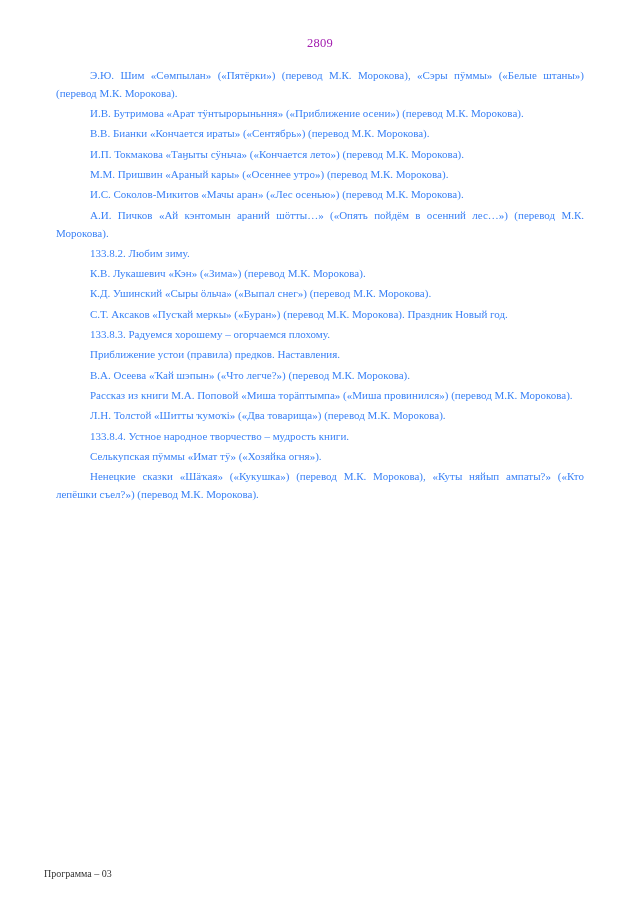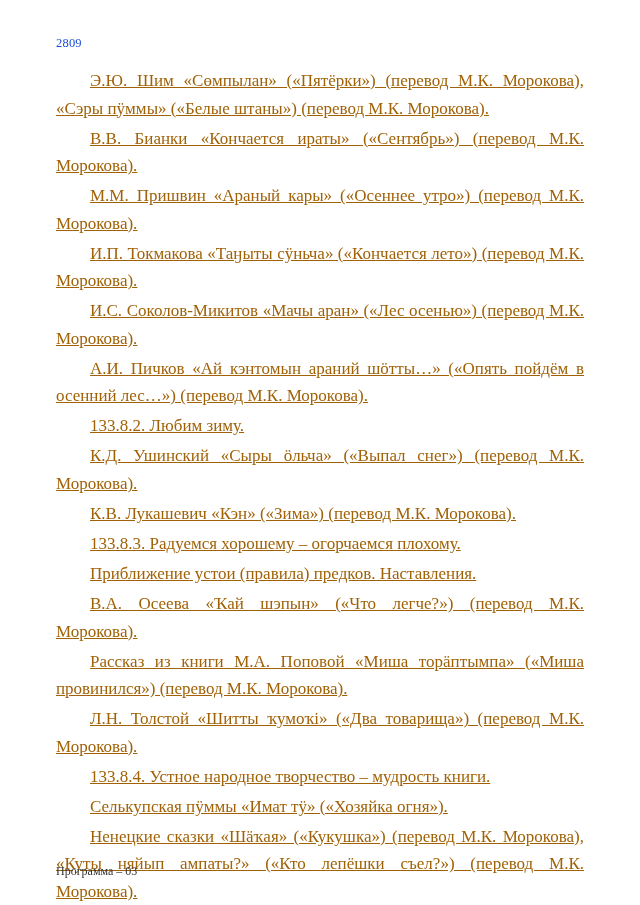--- a/index.html
+++ b/index.html
@@ -17,42 +17,41 @@
   }
   .page {
     width: 640px;
     height: 905px;
     box-sizing: border-box;
     padding: 36px 56px 0 56px;
     position: relative;
     background: #ffffff;
   }
   .page-number {
-    text-align: left;
+    text-align: center;
     font-size: 12.5px;
     letter-spacing: 0.2px;
     margin-bottom: 16px;
-    color: #1d4ed8;
+    color: #a21caf;
   }
   .body-text p {
     margin: 0 0 2.5px 0;
-    font-size: 17px;
+    font-size: 11px;
     line-height: 1.62;
     text-align: justify;
     text-justify: inter-word;
     text-indent: 34px;
-    color: #a16207;
+    color: #3b82f6;
     hyphens: none;
-    text-decoration: underline;
   }
   .footer {
     position: absolute;
-    left: 56px;
+    left: 44px;
     bottom: 26px;
-    font-size: 12px;
+    font-size: 10px;
     color: #333333;
     font-family: "Liberation Serif", serif;
   }
   .footer-rule {
     position: absolute;
     left: 56px;
     right: 56px;
     bottom: 42px;
     height: 0px;
     border-top: 0px solid transparent;
@@ -60,28 +59,30 @@
 </style>
 </head>
 <body>
 
 <div class="page">
 
   <div class="page-number">2809</div>
 
   <div class="body-text">
     <p>Э.Ю. Шим «Сөмпылан» («Пятёрки») (перевод М.К. Морокова), «Сэры пӱммы» («Белые штаны») (перевод М.К. Морокова).</p>
+    <p>И.В. Бутримова «Арат тӱнтырорыньння» («Приближение осени») (перевод М.К. Морокова).</p>
     <p>В.В. Бианки «Кончается ираты» («Сентябрь») (перевод М.К. Морокова).</p>
+    <p>И.П. Токмакова «Таӈыты сӱньча» («Кончается лето») (перевод М.К. Морокова).</p>
     <p>М.М. Пришвин «Араный кары» («Осеннее утро») (перевод М.К. Морокова).</p>
-    <p>И.П. Токмакова «Таӈыты сӱньча» («Кончается лето») (перевод М.К. Морокова).</p>
     <p>И.С. Соколов-Микитов «Мачы аран» («Лес осенью») (перевод М.К. Морокова).</p>
     <p>А.И. Пичков «Ай кэнтомын араний шӧтты…» («Опять пойдём в осенний лес…») (перевод М.К. Морокова).</p>
     <p>133.8.2. Любим зиму.</p>
+    <p>К.В. Лукашевич «Кэн» («Зима») (перевод М.К. Морокова).</p>
     <p>К.Д. Ушинский «Сыры ӧльча» («Выпал снег») (перевод М.К. Морокова).</p>
-    <p>К.В. Лукашевич «Кэн» («Зима») (перевод М.К. Морокова).</p>
+    <p>С.Т. Аксаков «Пусҡай меркы» («Буран») (перевод М.К. Морокова). Праздник Новый год.</p>
     <p>133.8.3. Радуемся хорошему – огорчаемся плохому.</p>
     <p>Приближение устои (правила) предков. Наставления.</p>
     <p>В.А. Осеева «Ҡай шэпын» («Что легче?») (перевод М.К. Морокова).</p>
     <p>Рассказ из книги М.А. Поповой «Миша торӓптымпа» («Миша провинился») (перевод М.К. Морокова).</p>
     <p>Л.Н. Толстой «Шитты ҡумоҡі» («Два товарища») (перевод М.К. Морокова).</p>
     <p>133.8.4. Устное народное творчество – мудрость книги.</p>
     <p>Селькупская пӱммы «Имат тӱ» («Хозяйка огня»).</p>
     <p>Ненецкие сказки «Шӓҡая» («Кукушка») (перевод М.К. Морокова), «Куты няйып ампаты?» («Кто лепёшки съел?») (перевод М.К. Морокова).</p>
   </div>
 

